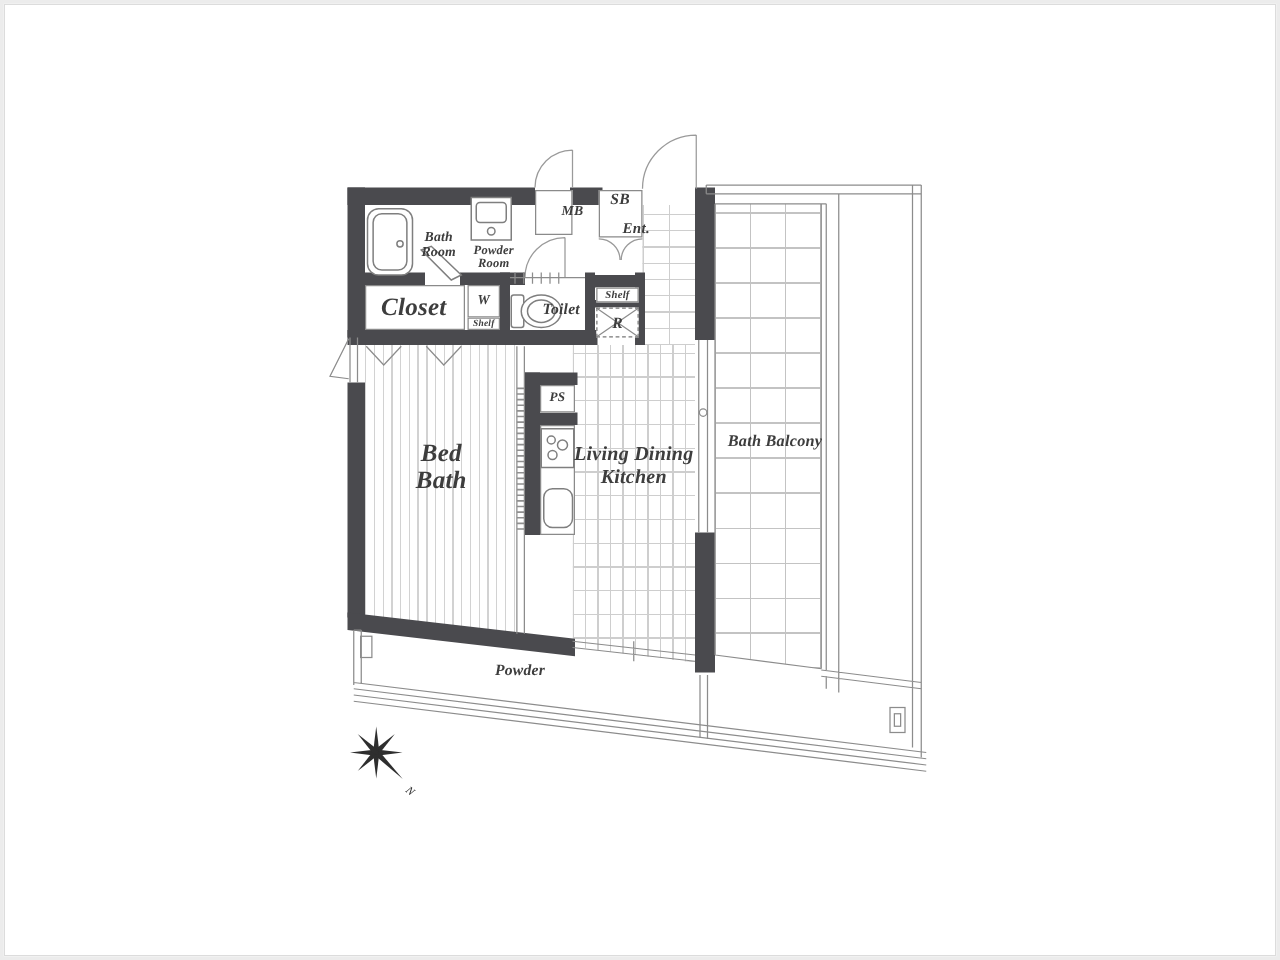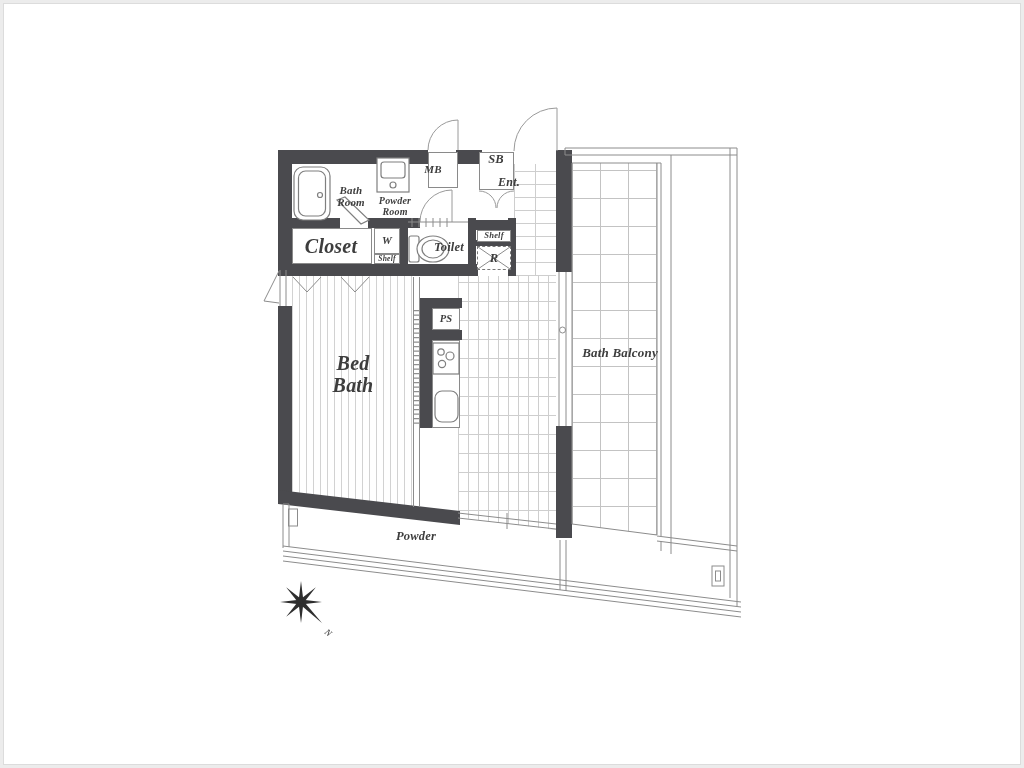--- a/index.html
+++ b/index.html
@@ -137,29 +137,31 @@
       <path d="M0 -21 L2.3 -2 L0 3 L-2.3 -2 Z" transform="rotate(270)"></path>
       <path d="M0 -21 L2.3 -2 L0 3 L-2.3 -2 Z" transform="rotate(315)"></path>
     </g>
     <text x="324" y="633" font-size="9" font-style="italic" fill="#2e2e2e" font-family="Liberation Serif, serif" transform="rotate(40 324 633)">N</text>
   </svg>
 
   <div class="lbl" style="left:351px;top:196px;font-size:11px">Bath
 Room</div>
   <div class="lbl" style="left:395px;top:206px;font-size:10px">Powder
 Room</div>
-  <div class="lbl" style="left:433px;top:169px;font-size:11px">MB</div>
+  <div class="lbl" style="left:458px;top:169px;font-size:11px">MB</div>
   <div class="lbl" style="left:496px;top:159px;font-size:12.5px">SB</div>
   <div class="lbl" style="left:509px;top:183px;font-size:12px">Ent.</div>
   <div class="lbl" style="left:331px;top:246px;font-size:20px">Closet</div>
   <div class="lbl" style="left:387px;top:240px;font-size:11px">W</div>
   <div class="lbl" style="left:387px;top:259px;font-size:7.5px">Shelf</div>
   <div class="lbl" style="left:449px;top:247px;font-size:12.5px">Toilet</div>
   <div class="lbl" style="left:494px;top:236px;font-size:8.5px">Shelf</div>
   <div class="lbl" style="left:494px;top:258px;font-size:12.5px">R</div>
   <div class="lbl" style="left:446px;top:319px;font-size:10.5px">PS</div>
   <div class="lbl" style="left:353px;top:374px;font-size:20px">Bed
 Bath</div>
+  <div class="lbl" style="left:507px;top:373px;font-size:16px">Living Dining
+Kitchen</div>
   <div class="lbl" style="left:620px;top:353px;font-size:13px">Bath Balcony</div>
   <div class="lbl" style="left:416px;top:536px;font-size:12.5px">Powder</div>
 
   <div class="frame"></div>
 </div>
 
 </body></html>

